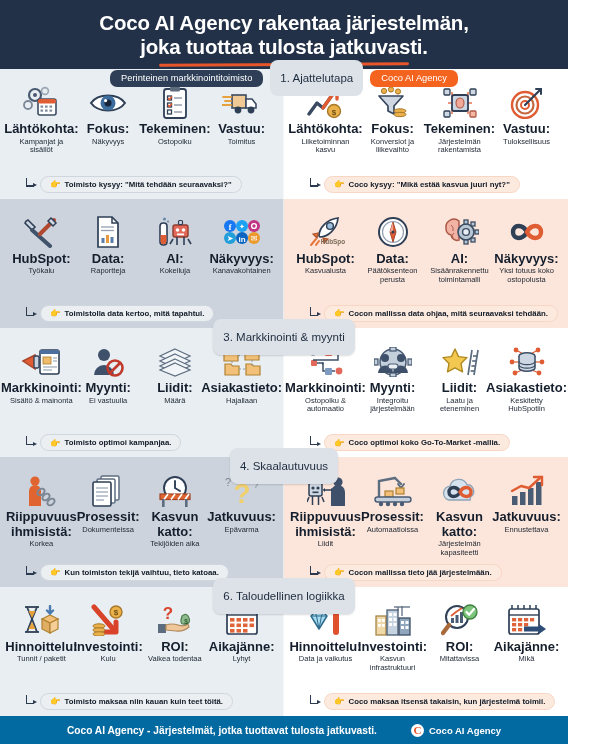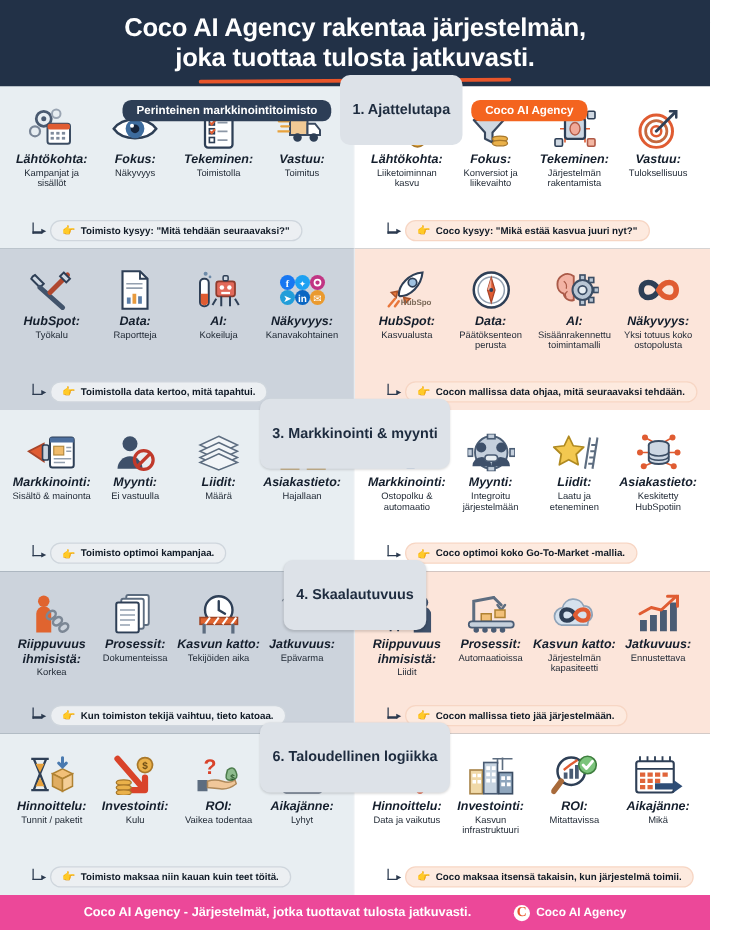--- a/index.html
+++ b/index.html
@@ -78,28 +78,28 @@
     left: 0; right: 0;
     display: flex;
     justify-content: center;
     align-items: center;
     gap: 7px;
     z-index: 9;
     pointer-events: none;
   }
   .pill {
     font-size: 9.3px;
-    font-weight: bold;
+    font-weight: normal;
     padding: 3.5px 11px;
     border-radius: 7px;
     white-space: nowrap;
     pointer-events: auto;
   }
   .pill.dark  { background: #2d3e56; color: #ffffff; }
-  .pill.num   { background: #dde2e8; color: #1d2b3e; font-size: 11.5px; padding: 22px 10px; border-radius: 8px; }
+  .pill.num   { background: #dde2e8; color: #1d2b3e; font-size: 11.5px; padding: 12px 10px; border-radius: 8px; }
   .pill.num.solo { box-shadow: 0 1px 2px rgba(0,0,0,0.14); }
   .pill.orange{ background: #f4641f; color: #ffffff; }
 
   
   .items {
     display: flex;
     justify-content: space-around;
     align-items: flex-start;
     flex: 1 1 auto;
     padding: 0 2px;
@@ -113,25 +113,24 @@
     gap: 1px;
   }
   .icon {
     height: 37px;
     display: flex;
     align-items: center;
     justify-content: center;
   }
   .icon svg { display: block; }
   .item-title {
-    font-size: 10px;
+    font-size: 13px;
     font-weight: bold;
     color: #141e2c;
     line-height: 1.12;
-    font-style: italic;
   }
   .item-sub {
     font-size: 7.5px;
     color: #1d2632;
     line-height: 1.12;
     text-align: center;
   }
 
   
   .callout-row {
@@ -178,21 +177,21 @@
     border-radius: 9px;
     white-space: nowrap;
   }
   .callout.grey  { background: #eceff2; border: 1px solid #cfd6dd; }
   .callout.peach { background: #fdeadf; border: 1px solid #f7d6c4; }
   .point { font-size: 8.5px; line-height: 1; }
 
   
   .footer {
     flex: 0 0 auto;
-    background: #ec4899;
+    background: #0369a1;
     height: 28px;
     display: flex;
     align-items: center;
     justify-content: center;
     gap: 34px;
     position: relative;
   }
   .footer-text {
     color: #ffffff;
     font-size: 10.2px;
@@ -285,21 +284,21 @@
                   <path d="M6 12 l1.4 1.6 L10 10.4" stroke="#e05c32" stroke-width="1.6" fill="none"></path>
                   <path d="M6 19 l1.4 1.6 L10 17.4" stroke="#e05c32" stroke-width="1.6" fill="none"></path>
                   <g stroke="#8c97a6" stroke-width="1.4">
                     <line x1="12" y1="12" x2="20" y2="12"></line>
                     <line x1="12" y1="19" x2="20" y2="19"></line>
                     <line x1="12" y1="26" x2="20" y2="26"></line>
                   </g>
                 </svg>
             </div>
             <div class="item-title">Tekeminen:</div>
-            <div class="item-sub">Toimistolla</div>
+            <div class="item-sub">Ostopolku</div>
           </div>
           <div class="item">
             <div class="icon">
               <svg width="40" height="28" viewBox="0 0 40 28">
                   <rect x="10" y="6" width="14" height="13" fill="#f0c995" stroke="#3a4a60" stroke-width="1.6"></rect>
                   <path d="M24 10 h6 l4 5 v4 h-10 z" fill="#fff" stroke="#3a4a60" stroke-width="1.6"></path>
                   <circle cx="16" cy="21" r="3.4" fill="#2e3f56"></circle>
                   <circle cx="29" cy="21" r="3.4" fill="#2e3f56"></circle>
                   <g stroke="#e8a23d" stroke-width="1.8" stroke-linecap="round">
                     <line x1="1" y1="8" x2="9" y2="8"></line>

